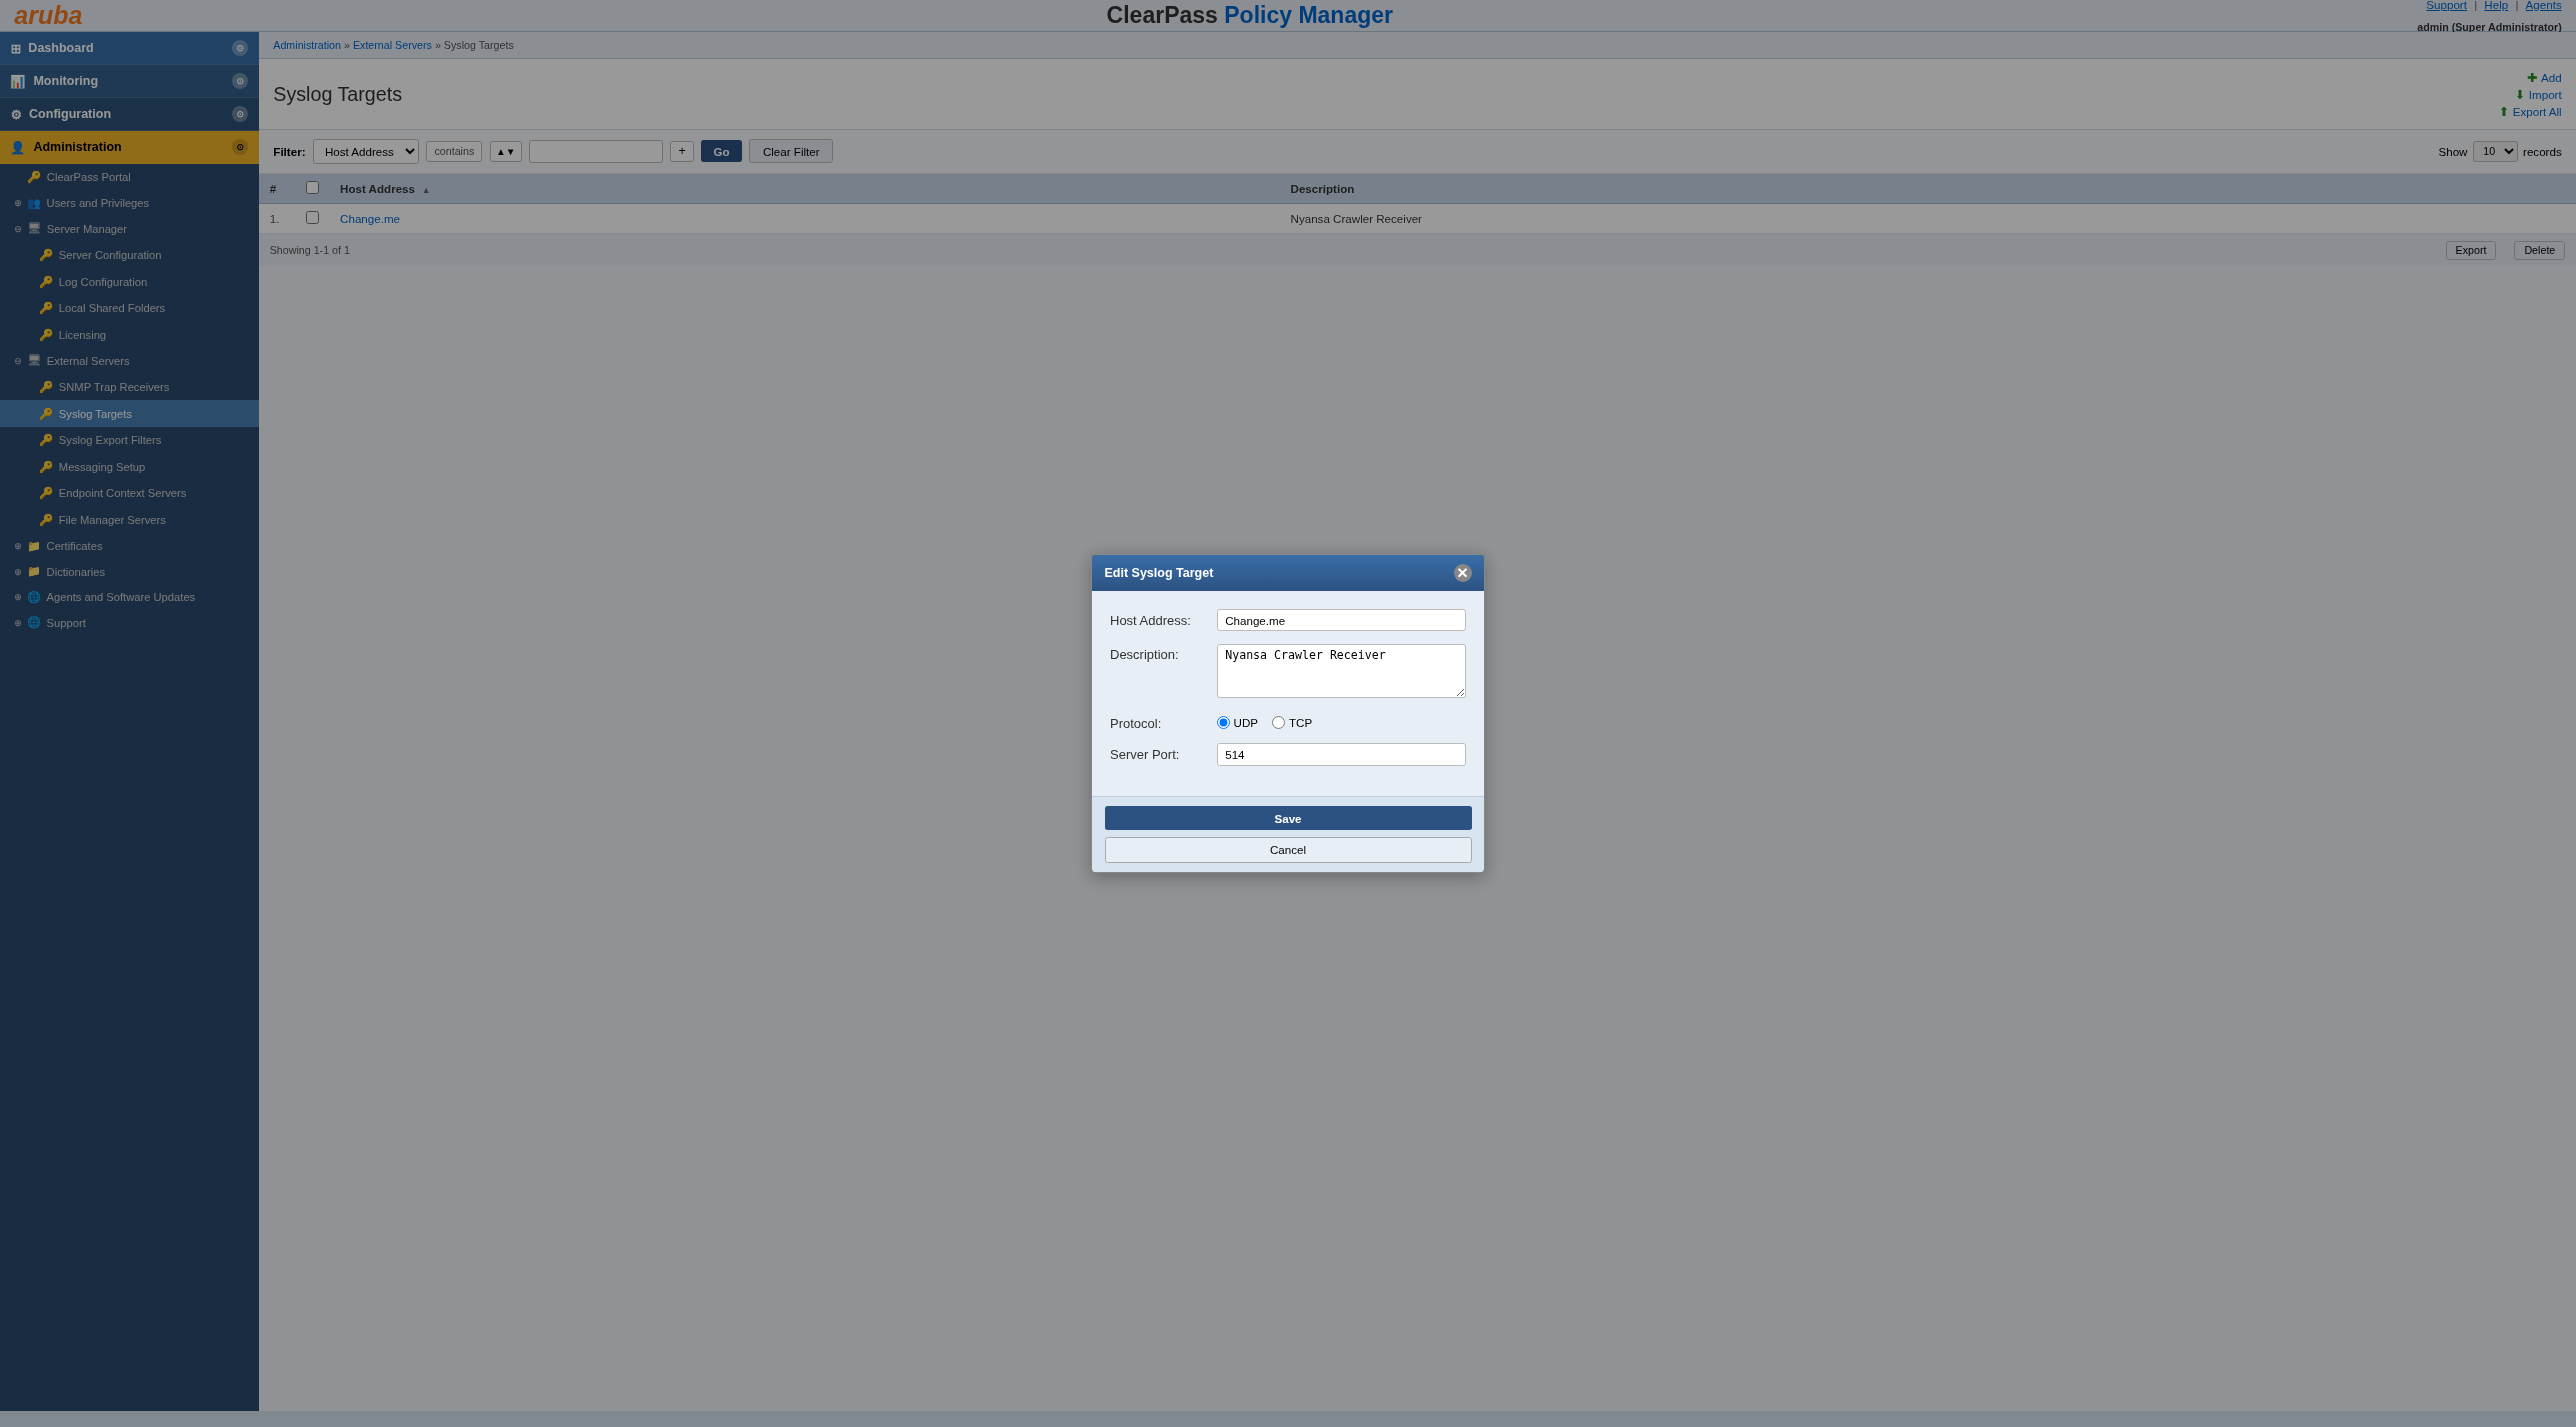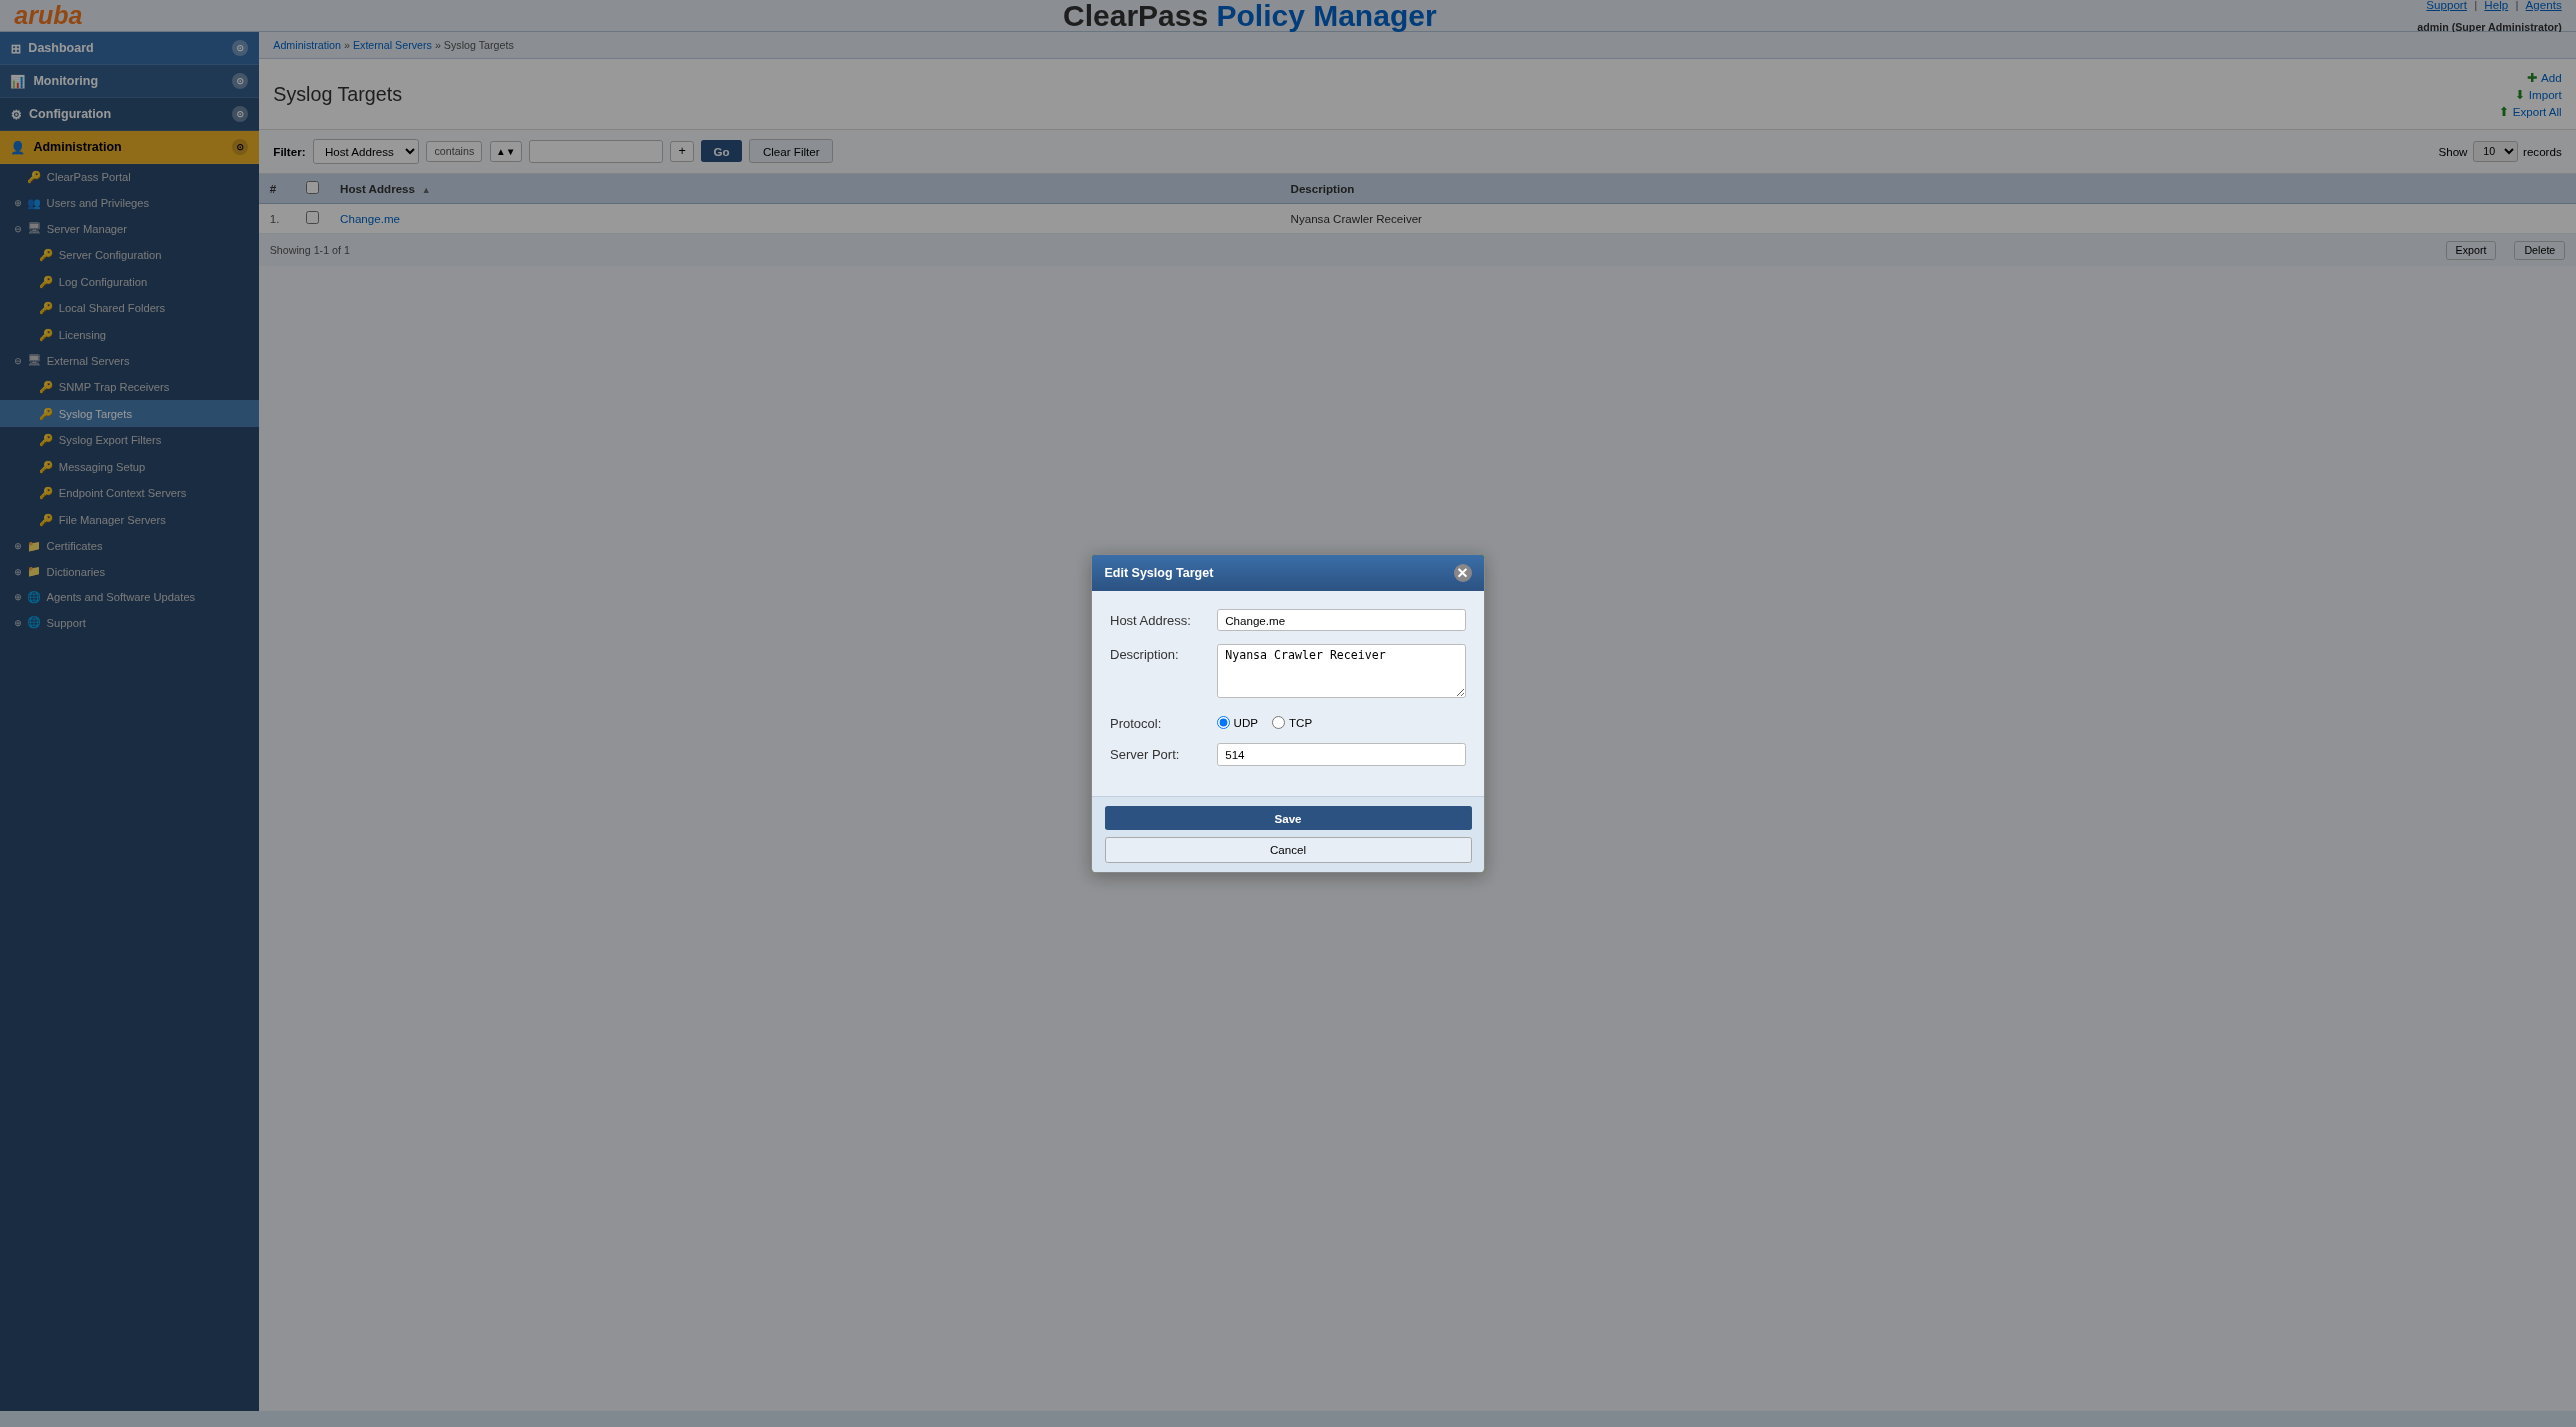--- a/index.html
+++ b/index.html
@@ -11,21 +11,21 @@
       border-bottom: 0.9px solid #b0c4d8;
       display: flex;
       align-items: center;
       justify-content: space-between;
       padding: 0 14.3px;
       height: 32px;
     }
     #logo-area { display: flex; align-items: center; }
 
     #title-area { text-align: center; flex: 1; }
-    #main-title { font-size: 30px; font-weight: normal; color: #333; }
+    #main-title { font-size: 23px; font-weight: normal; color: #333; }
     #main-title span { color: #0066cc; font-weight: bold; }
 
     #top-links { display: flex; flex-direction: column; align-items: flex-end; }
     #top-nav-links { display: flex; gap: 7.2px; align-items: center; font-size: 11.6px; }
     #top-nav-links a { color: #0066cc; text-decoration: underline; cursor: pointer; }
     #top-nav-links .sep { color: #666; }
     #admin-label { font-size: 10.7px; font-weight: bold; color: #333; margin-top: 10px; }
 
     
     #layout { display: flex; height: calc(100vh - 48px); }

